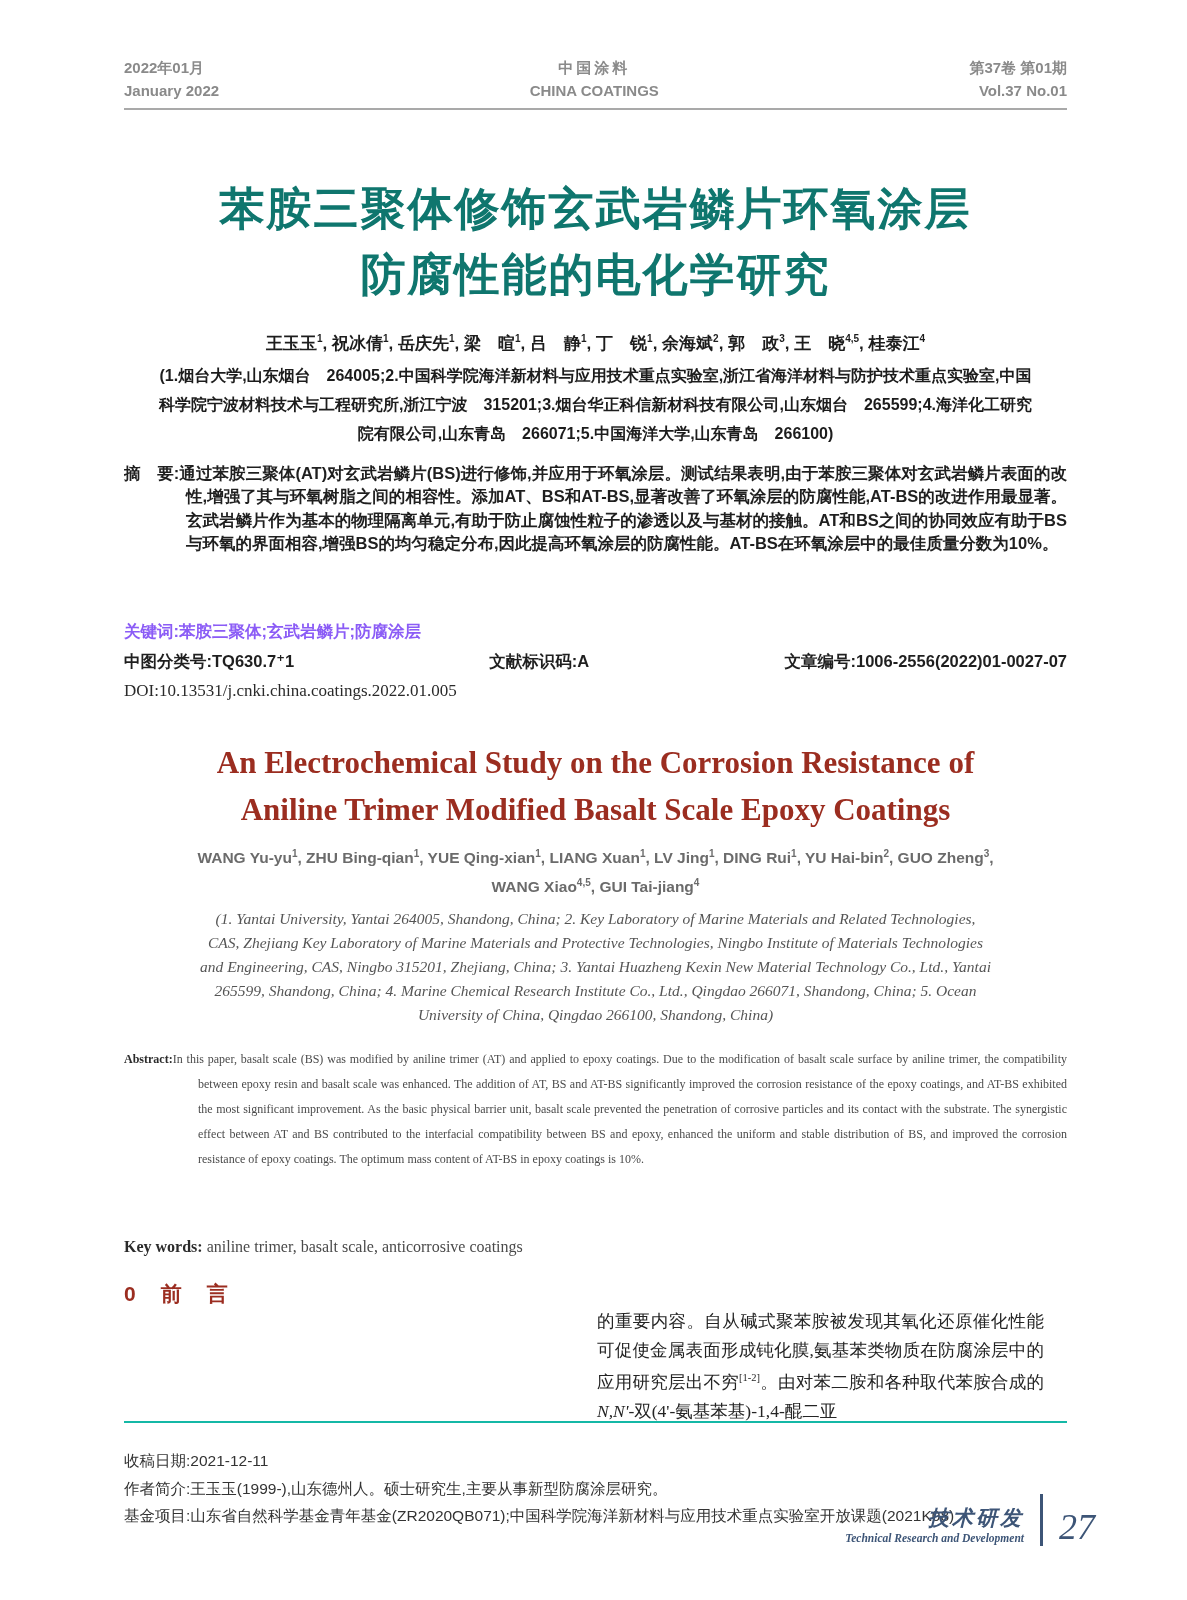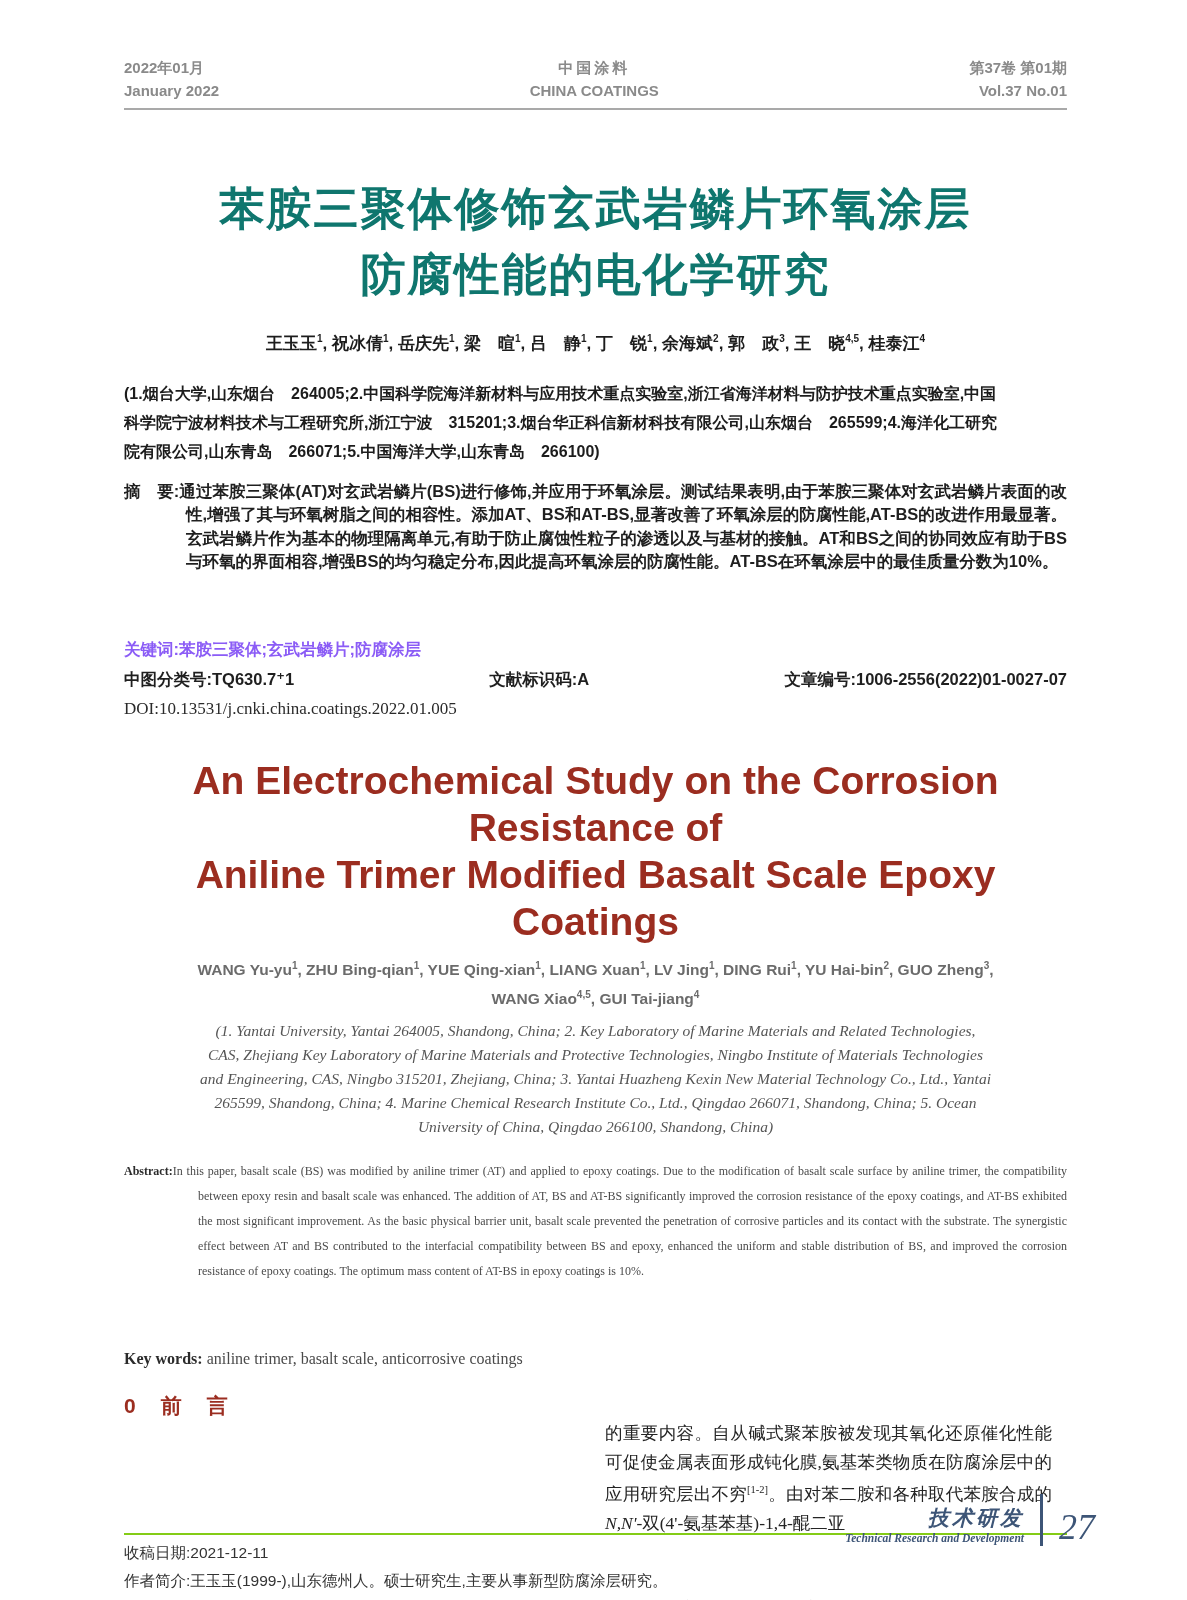--- a/index.html
+++ b/index.html
@@ -25,43 +25,43 @@
   
   .title-zh{margin-top:66px;text-align:center;color:#0f766e;
     font-weight:bold;font-size:45px;line-height:66px;letter-spacing:2px;}
 
   
   .authors-zh{margin-top:18px;text-align:center;font-size:17px;line-height:26px;
     font-weight:700;color:#1c1c1c;}
   .authors-zh sup,.authors-en sup{font-size:10px;font-weight:600;}
 
   
-  .affils-zh{margin-top:22px;text-align:left;font-size:16px;line-height:29px;
+  .affils-zh{margin-top:4px;text-align:center;font-size:16px;line-height:29px;
     font-weight:600;color:#1c1c1c;height:87px;overflow:hidden;}
   .affils-zh .line{white-space:nowrap;}
 
   
   .abstract-zh{margin-top:14px;font-size:16.5px;line-height:23.5px;
     font-weight:600;color:#1f1f1f;text-align:justify;
     padding-left:62px;text-indent:-62px;height:141px;overflow:hidden;}
   .abstract-zh .label{font-weight:700;}
 
   .keywords-zh{margin-top:4px;font-size:16.5px;line-height:24px;font-weight:600;color:#8b5cf6;}
   .keywords-zh .label{font-weight:700;}
 
   .classrow{margin-top:6px;display:flex;justify-content:space-between;
     font-size:16.5px;line-height:24px;font-weight:600;color:#1f1f1f;}
 
   .doi{margin-top:6px;font-family:"Liberation Serif","DejaVu Serif",serif;
     font-weight:normal;font-size:17px;line-height:24px;color:#2a2a2a;}
 
   
   .title-en{margin-top:36px;text-align:center;color:#9b2d20;
-    font-family:Liberation Sans, sans-serif;
-    font-weight:bold;font-size:39px;line-height:47px;}
+    font-family:Liberation Serif, serif;
+    font-weight:bold;font-size:31px;line-height:47px;}
 
   
   .authors-en{margin-top:8px;text-align:center;font-size:15.5px;line-height:25px;
     color:#6b6b6b;font-weight:600;}
 
   
   .affils-en{margin-top:8px;text-align:center;
     font-family:"Liberation Serif","DejaVu Serif",serif;font-style:italic;
     font-size:15.5px;line-height:24px;color:#555;height:120px;overflow:hidden;}
   .affils-en .line{white-space:nowrap;}
@@ -70,33 +70,33 @@
   .abstract-en{margin-top:20px;font-family:"Liberation Serif","DejaVu Serif",serif;
     font-size:12px;line-height:25px;color:#4a4a4a;text-align:justify;
     padding-left:74px;text-indent:-74px;height:175px;overflow:hidden;}
   .abstract-en .label{font-weight:bold;color:#2b2b2b;}
 
   .keywords-en{margin-top:4px;font-family:"Liberation Serif","DejaVu Serif",serif;
     font-size:16px;line-height:25px;color:#4a4a4a;}
   .keywords-en .label{font-weight:bold;color:#2b2b2b;}
 
   
-  .columns{margin-top:22px;display:flex;gap:34px;height:140px;overflow:hidden;}
+  .columns{margin-top:22px;display:flex;gap:26px;height:140px;overflow:hidden;}
   .col{width:447px;}
   .sec-heading{color:#9b2d20;font-weight:bold;font-size:21px;line-height:26px;
     letter-spacing:2px;margin-bottom:8px;}
   .body-p{font-family:"Liberation Serif","DejaVu Serif",serif;
     font-size:17.5px;line-height:28.5px;color:#242424;text-align:justify;margin:0;}
   .body-p.indent{text-indent:2em;}
   .col-right .body-p{margin-top:26px;}
   .body-p sup{font-size:10.5px;}
   .ital{font-style:italic;}
 
   
-  .footnotes{margin-top:0;border-top:2px solid #84cc16;padding-top:4px;
+  .footnotes{margin-top:0;border-top:2px solid #14b8a6;padding-top:24px;
     font-size:15.5px;line-height:27.5px;font-weight:500;color:#333;height:86px;overflow:hidden;}
 
   
   .pagefooter{position:absolute;top:1494px;right:92px;
     display:flex;align-items:flex-end;gap:16px;color:#3d5577;font-style:italic;}
   .pf-text{text-align:right;}
   .pf-zh{font-size:21px;font-weight:bold;letter-spacing:3px;line-height:24px;}
   .pf-en{font-family:"Liberation Serif","DejaVu Serif",serif;
     font-size:11.5px;font-weight:bold;line-height:16px;}
   .pf-bar{width:3px;height:52px;background:#3d5577;}

